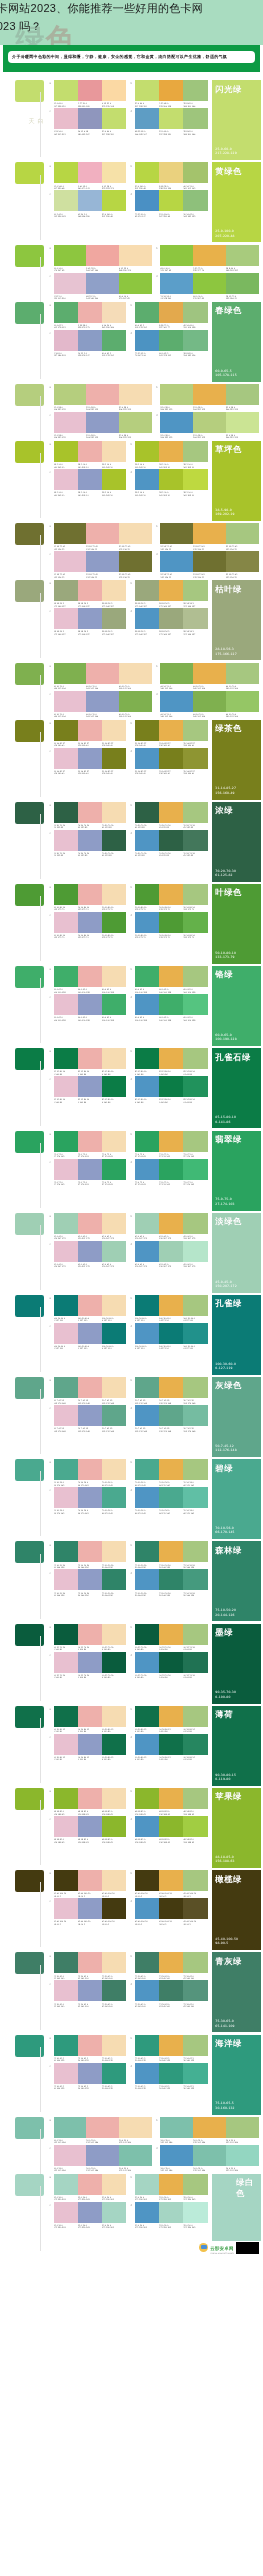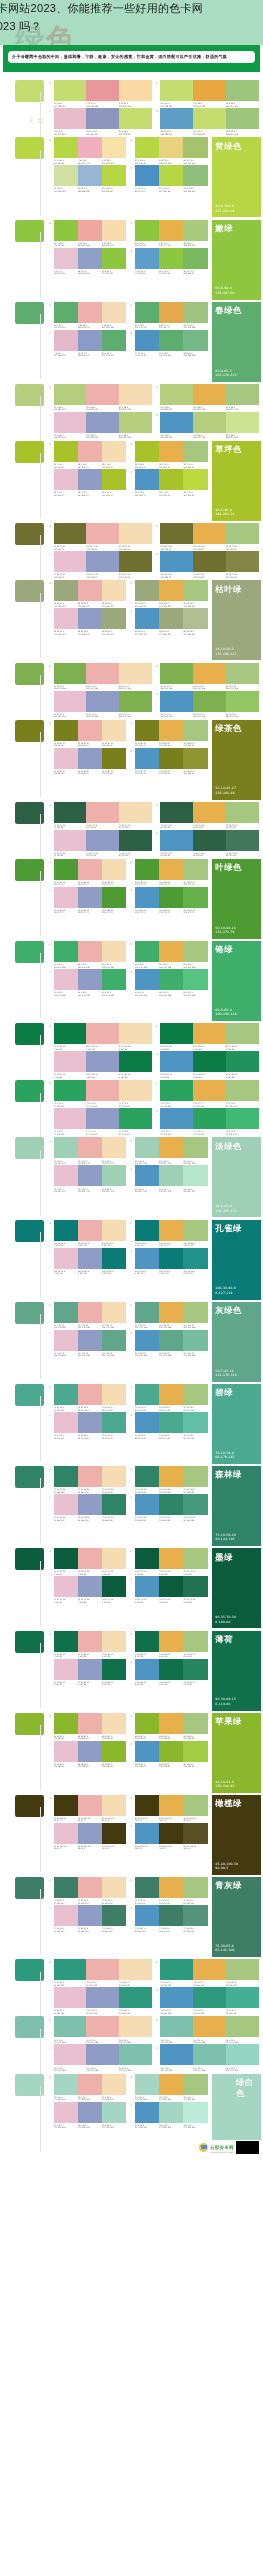--- a/index.html
+++ b/index.html
@@ -300,20 +300,29 @@
               <b>25-0-60-0</b>
               <b>217-228-129</b>
             </div>
             <div>
               <b>32-8-42-0</b>
               <b>186-209-164</b>
             </div>
           </div>
         </div>
       </div>
+      <div class="col-card">
+        <div class="name-card" style="background: rgb(195, 221, 110);">
+          <div class="cname">闪光绿</div>
+          <div class="ccodes">
+            <b>25-0-60-0</b>
+            <b>217-228-129</b>
+          </div>
+        </div>
+      </div>
     </div>
     <div class="row">
       <div class="col-main">
         <div class="main-swatch" style="background: rgb(183, 214, 68);"></div>
         <div class="vert-rule"></div>
       </div>
       <div class="col-pals">
         <div class="pal">
           <span class="pal-letter">a</span>
           <div class="pal-strip">
@@ -501,29 +510,20 @@
               <b>60-0-90-0</b>
               <b>170-207-62</b>
             </div>
             <div>
               <b>58-12-75-0</b>
               <b>122-184-95</b>
             </div>
           </div>
         </div>
       </div>
-      <div class="col-card">
-        <div class="name-card" style="background: rgb(141, 198, 63);">
-          <div class="cname">嫩绿</div>
-          <div class="ccodes">
-            <b>60-0-90-0</b>
-            <b>170-207-62</b>
-          </div>
-        </div>
-      </div>
     </div>
     <div class="row">
       <div class="col-main">
         <div class="main-swatch" style="background: rgb(92, 173, 110);"></div>
         <div class="vert-rule"></div>
       </div>
       <div class="col-pals">
         <div class="pal">
           <span class="pal-letter">a</span>
           <div class="pal-strip">
@@ -1314,20 +1314,29 @@
               <b>70-20-70-30</b>
               <b>61-125-82</b>
             </div>
             <div>
               <b>70-20-70-30</b>
               <b>61-125-82</b>
             </div>
           </div>
         </div>
       </div>
+      <div class="col-card">
+        <div class="name-card" style="background: rgb(45, 97, 69);">
+          <div class="cname">浓绿</div>
+          <div class="ccodes">
+            <b>70-20-70-30</b>
+            <b>61-125-82</b>
+          </div>
+        </div>
+      </div>
     </div>
     <div class="row">
       <div class="col-main">
         <div class="main-swatch" style="background: rgb(78, 155, 52);"></div>
         <div class="vert-rule"></div>
       </div>
       <div class="col-pals">
         <div class="pal">
           <span class="pal-letter">a</span>
           <div class="pal-strip">
@@ -1620,20 +1629,29 @@
               <b>85-15-80-10</b>
               <b>0-141-86</b>
             </div>
             <div>
               <b>85-15-80-10</b>
               <b>0-141-86</b>
             </div>
           </div>
         </div>
       </div>
+      <div class="col-card">
+        <div class="name-card" style="background: rgb(11, 124, 70);">
+          <div class="cname">孔雀石绿</div>
+          <div class="ccodes">
+            <b>85-15-80-10</b>
+            <b>0-141-86</b>
+          </div>
+        </div>
+      </div>
     </div>
     <div class="row">
       <div class="col-main">
         <div class="main-swatch" style="background: rgb(42, 163, 95);"></div>
         <div class="vert-rule"></div>
       </div>
       <div class="col-pals">
         <div class="pal">
           <span class="pal-letter">a</span>
           <div class="pal-strip">
@@ -1713,20 +1731,29 @@
               <b>27-174-103</b>
             </div>
             <div>
               <b>75-0-75-0</b>
               <b>27-174-103</b>
             </div>
             <div>
               <b>75-0-75-0</b>
               <b>27-174-103</b>
             </div>
+          </div>
+        </div>
+      </div>
+      <div class="col-card">
+        <div class="name-card" style="background: rgb(42, 163, 95);">
+          <div class="cname">翡翠绿</div>
+          <div class="ccodes">
+            <b>75-0-75-0</b>
+            <b>27-174-103</b>
           </div>
         </div>
       </div>
     </div>
     <div class="row">
       <div class="col-main">
         <div class="main-swatch" style="background: rgb(159, 207, 180);"></div>
         <div class="vert-rule"></div>
       </div>
       <div class="col-pals">
@@ -2859,20 +2886,29 @@
               <b>30-160-132</b>
             </div>
             <div>
               <b>75-10-65-5</b>
               <b>30-160-132</b>
             </div>
             <div>
               <b>75-10-65-5</b>
               <b>30-160-132</b>
             </div>
+          </div>
+        </div>
+      </div>
+      <div class="col-card">
+        <div class="name-card" style="background: rgb(46, 154, 125);">
+          <div class="cname">海洋绿</div>
+          <div class="ccodes">
+            <b>75-10-65-5</b>
+            <b>30-160-132</b>
           </div>
         </div>
       </div>
     </div>
     <div class="row">
       <div class="col-main">
         <div class="main-swatch" style="background: rgb(125, 192, 171);"></div>
         <div class="vert-rule"></div>
       </div>
       <div class="col-pals">

